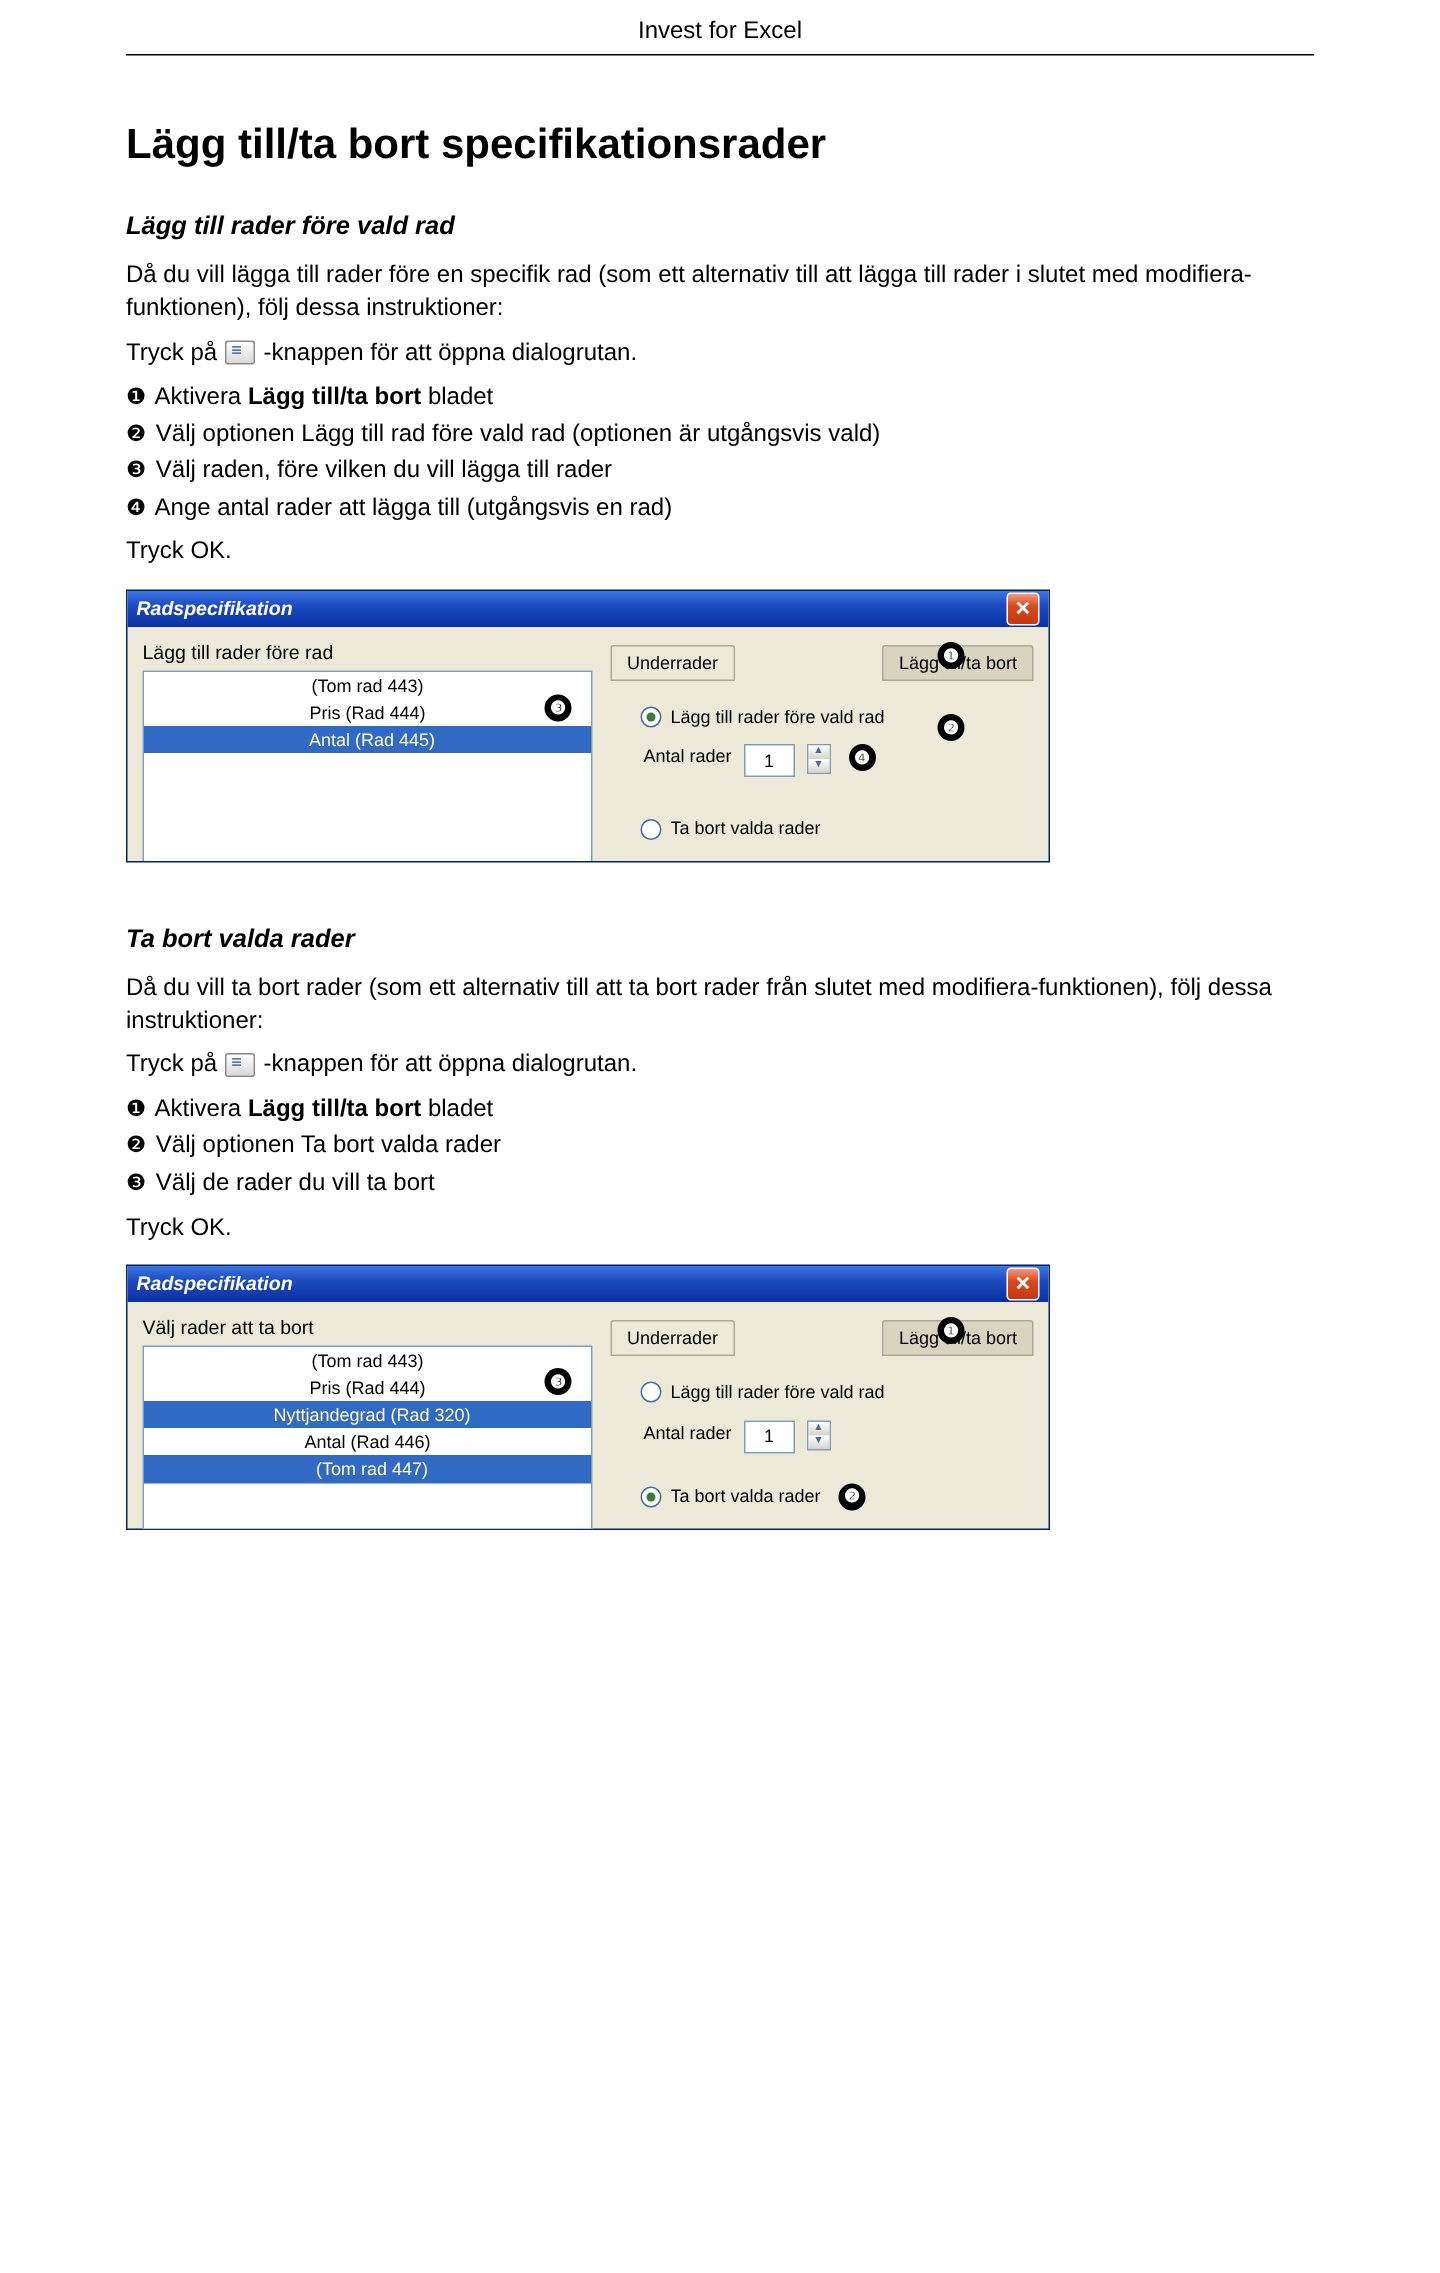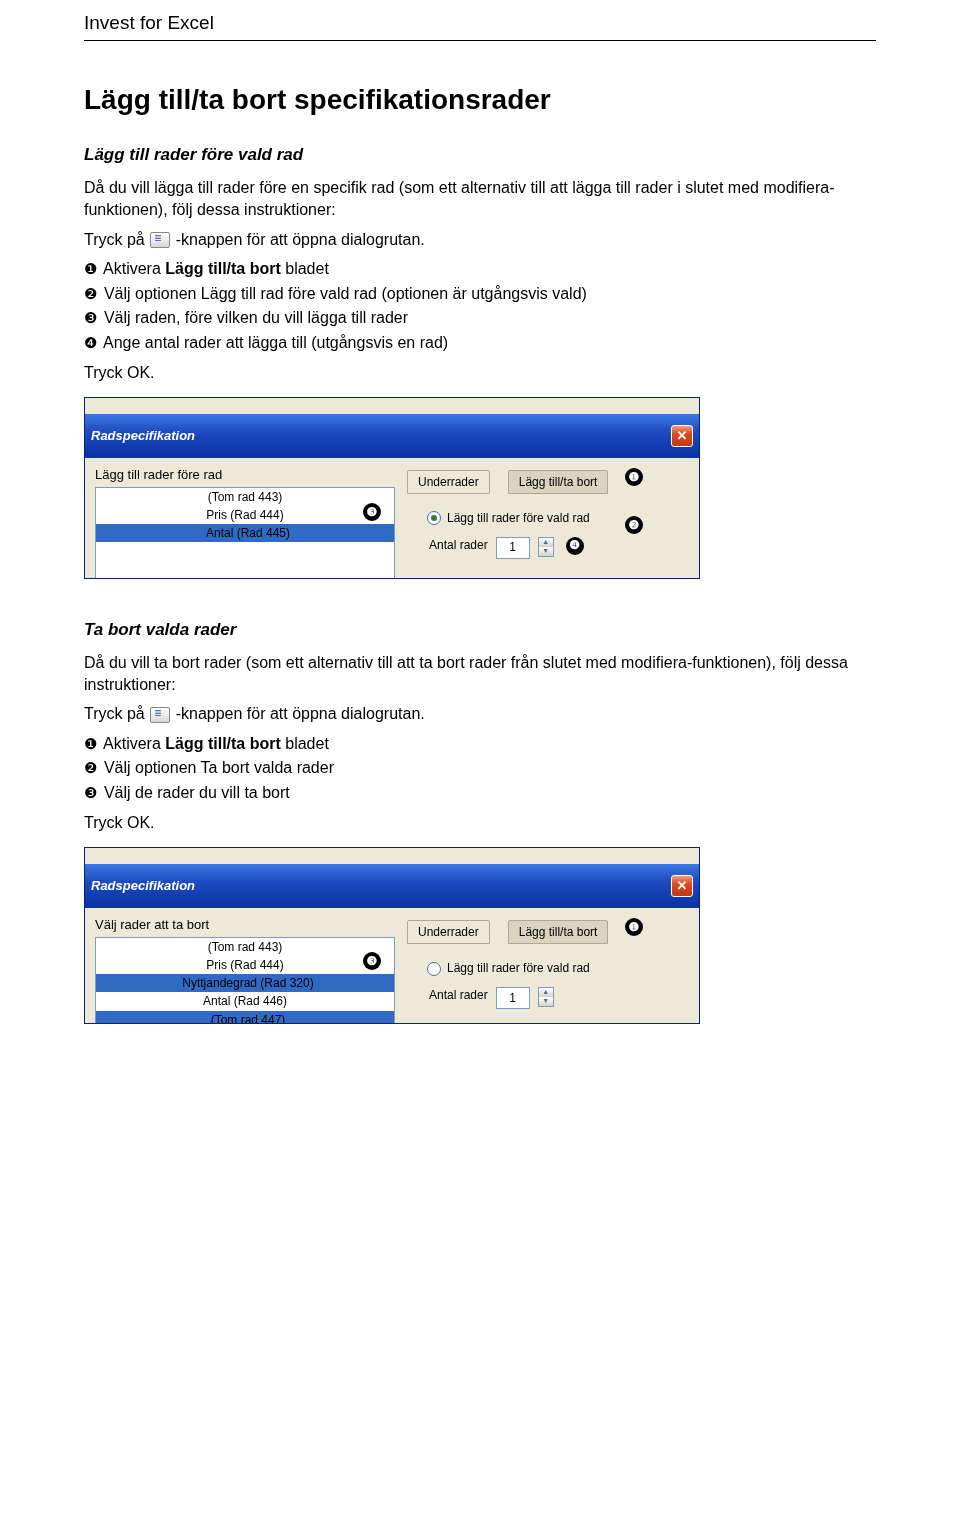--- a/index.html
+++ b/index.html
@@ -12,22 +12,22 @@
     line-height: 1.35;
   }
   .page {
     width: 960px;
     min-height: 1515px;
     padding: 0 84px 30px 84px;
     box-sizing: border-box;
     position: relative;
   }
   .hdr {
-    text-align: left;
-    font-size: 19px;
+    text-align: center;
+    font-size: 16px;
     padding-top: 10px;
     padding-bottom: 4px;
   }
   .hr {
     border: none;
     border-top: 1px solid #000;
     margin: 0 0 28px 0;
   }
   h1.title {
     font-size: 28px;
@@ -82,31 +82,30 @@
   }
   .dialog.cropped {
     height: 180px;
     overflow: hidden;
   }
   .dialog.cropped2 {
     height: 175px;
     overflow: hidden;
   }
   .titlebar {
-    height: 44px;
+    height: 24px;
     background: linear-gradient(#3b77e3, #1e4bbf 40%, #0831a5);
     color: #fff;
     font-weight: bold;
     font-style: italic;
     display: flex;
     align-items: center;
     padding: 0 6px;
     font-size: 13px;
     position: relative;
-    margin-top: 16px;
   }
   .closebox {
     width: 20px;
     height: 20px;
     background: linear-gradient(#f39a7a, #d94a1f 40%, #c23813);
     border: 1px solid #fff;
     border-radius: 3px;
     color: #fff;
     display: flex;
     align-items: center;
@@ -134,32 +133,33 @@
     height: 130px;
     font-size: 12px;
     overflow: hidden;
     text-align: center;
   }
   .listbox .item {
     padding: 1px 6px;
   }
   .listbox .item.sel {
     background: #316ac5;
-    color: #000000;
+    color: #fef9c3;
     padding-left: 12px;
   }
   .dlg-right {
     flex: 1;
     position: relative;
   }
   .tabs {
     display: flex;
     gap: 18px;
     margin-bottom: 10px;
     margin-top: 4px;
+    justify-content: space-between;
   }
   .tab {
     padding: 3px 10px;
     font-size: 12px;
     background: #ece9d8;
     border: 1px solid #aca899;
     border-radius: 2px 2px 0 0;
   }
   .tab.pressed {
     background: #d8d4c0;

